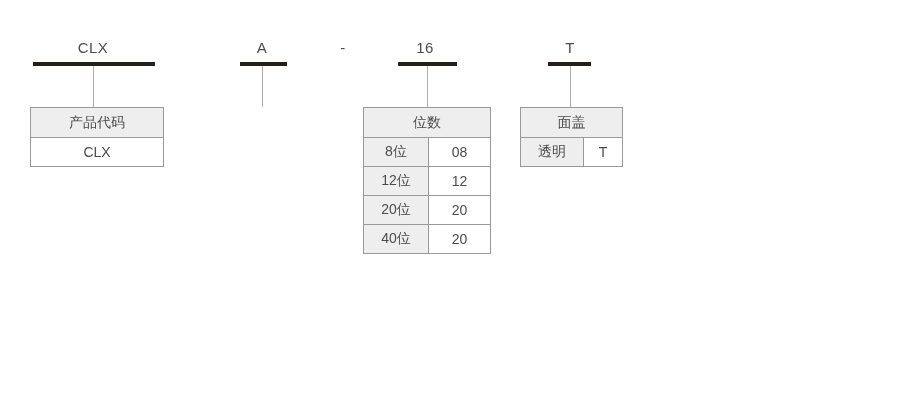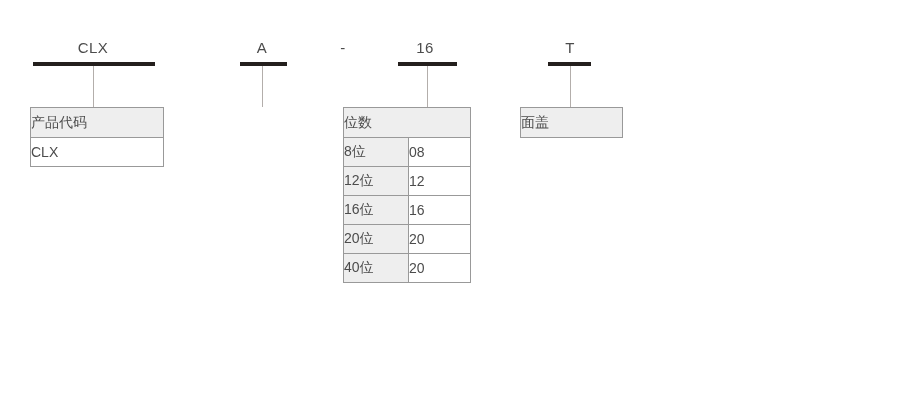--- a/index.html
+++ b/index.html
@@ -42,21 +42,21 @@
     position: absolute;
     top: 107px;
     border-collapse: collapse;
     table-layout: fixed;
     font-size: 14px;
     color: var(--text, #4c4c4c);
   }
   table.tbl th,
   table.tbl td {
     border: 1px solid var(--border, #999999);
-    text-align: left;
+    text-align: center;
     vertical-align: middle;
     padding: 0;
     height: 28px;
     font-weight: normal;
     overflow: hidden;
     white-space: nowrap;
   }
   table.tbl th {
     background: var(--header_bg, #eeeeee);
     height: 29px;
@@ -95,42 +95,38 @@
       </tr>
     </thead>
     <tbody>
       <tr>
         <td class="val">CLX</td>
       </tr>
     </tbody>
   </table>
 
 
-  <table class="tbl" style="left:343px">
+  <table class="tbl" style="left:363px">
     <colgroup>
         <col style="width:65px">
         <col style="width:62px">
       </colgroup>
     <thead>
       <tr>
         <th colspan="2">位数</th>
       </tr>
     </thead>
     <tbody>
       <tr>
         <td class="key">8位</td>
         <td class="val">08</td>
       </tr>
       <tr>
         <td class="key">12位</td>
         <td class="val">12</td>
-      </tr>
-      <tr>
-        <td class="key">16位</td>
-        <td class="val">16</td>
       </tr>
       <tr>
         <td class="key">20位</td>
         <td class="val">20</td>
       </tr>
       <tr>
         <td class="key">40位</td>
         <td class="val">20</td>
       </tr>
     </tbody>
@@ -140,16 +136,20 @@
     <colgroup>
         <col style="width:63px">
         <col style="width:39px">
       </colgroup>
     <thead>
       <tr>
         <th colspan="2">面盖</th>
       </tr>
     </thead>
     <tbody>
+      <tr>
+        <td class="key">透明</td>
+        <td class="val">T</td>
+      </tr>
     </tbody>
   </table>
 
 </div>
 
 </body></html>

